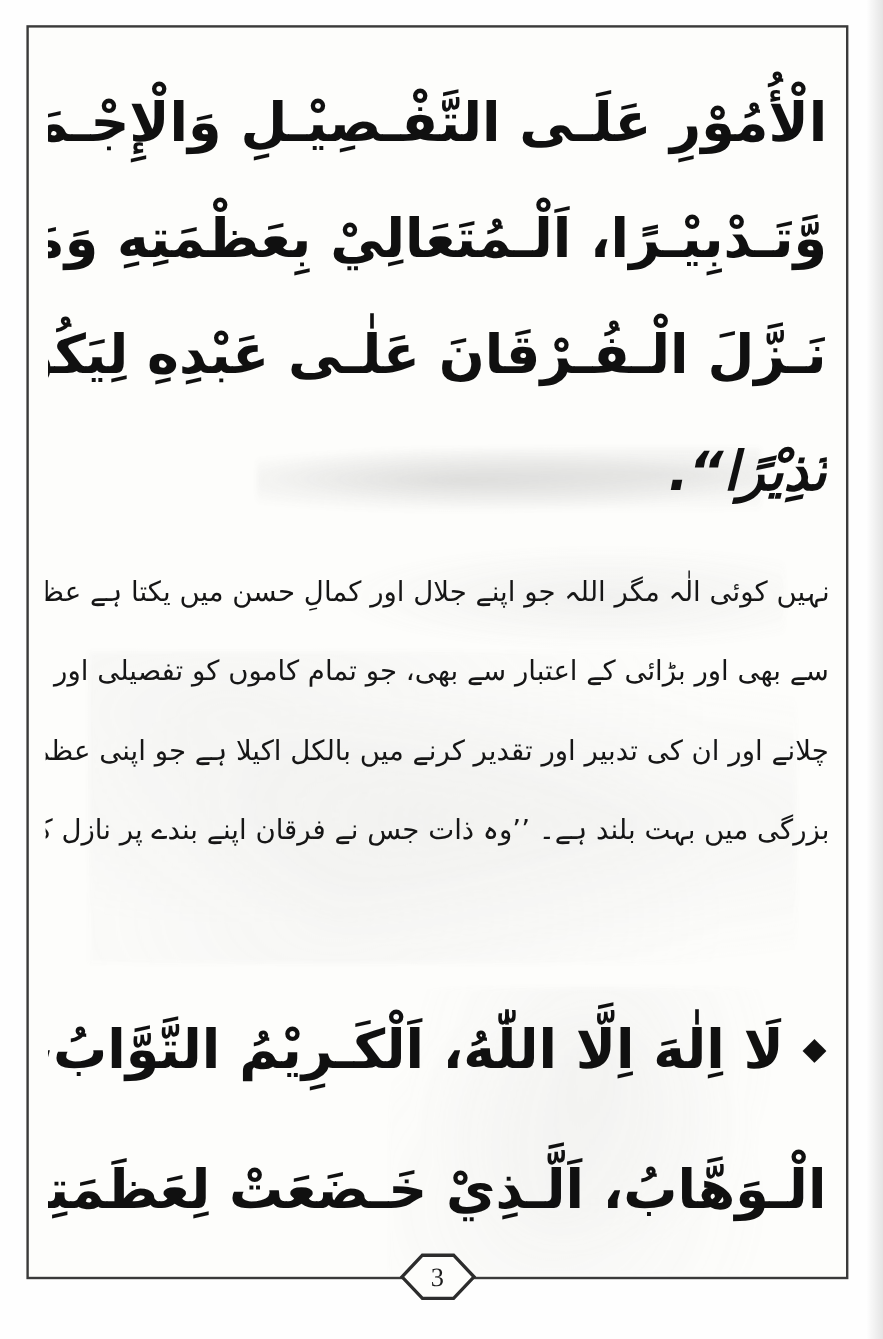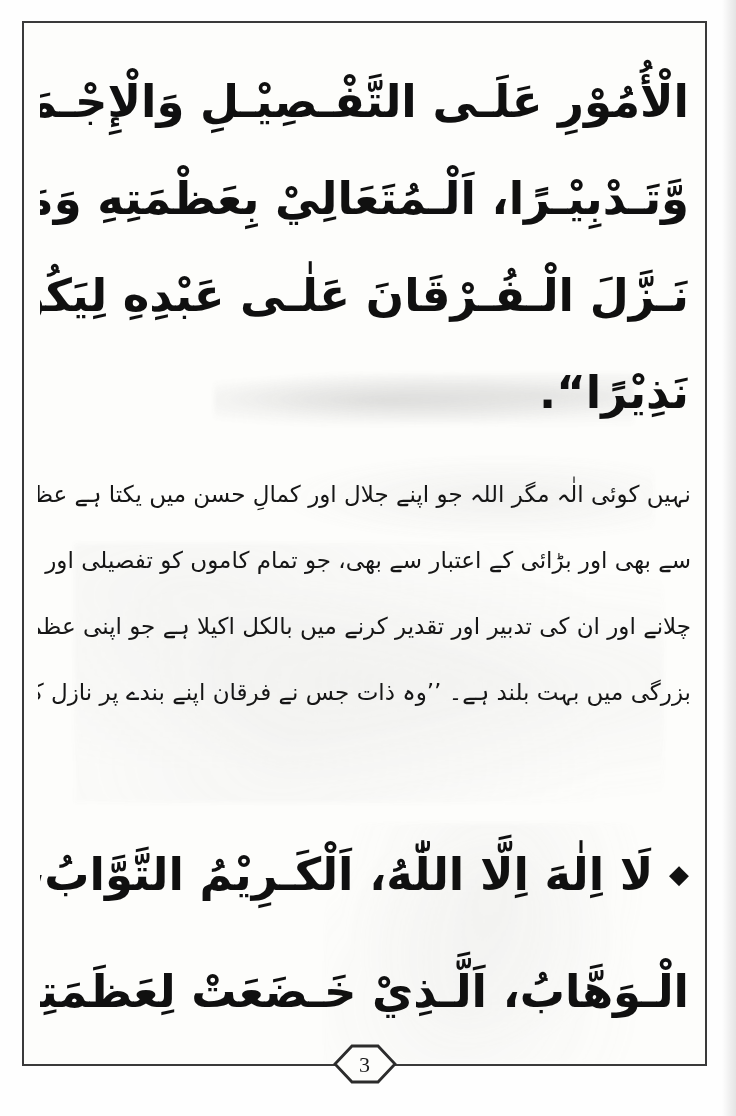--- a/index.html
+++ b/index.html
@@ -40,21 +40,21 @@
                  radial-gradient(ellipse at 40% 75%,rgba(170,170,170,.10),rgba(170,170,170,0) 65%);}
 
   .block{position:absolute;left:16px;right:16px;}
   .line{
     direction:rtl;
     white-space:nowrap;
     overflow:hidden;
     color:#101010;
   }
   .just{text-align:justify;text-align-last:justify;text-justify:inter-word;}
-  .start{text-align:right;}
+  .start{text-align:right;font-style:italic;}
 
   .top-arabic{top:30px;}
   .top-arabic .line{
     font-size:45px;font-weight:700;line-height:97px;
     font-family:"DejaVu Sans",sans-serif;
   }
   .urdu-block{top:438px;left:14px;right:14px;}
   .urdu-block .line{
     font-size:23px;font-weight:400;line-height:66px;color:#161616;
     font-family:"DejaVu Sans",sans-serif;

